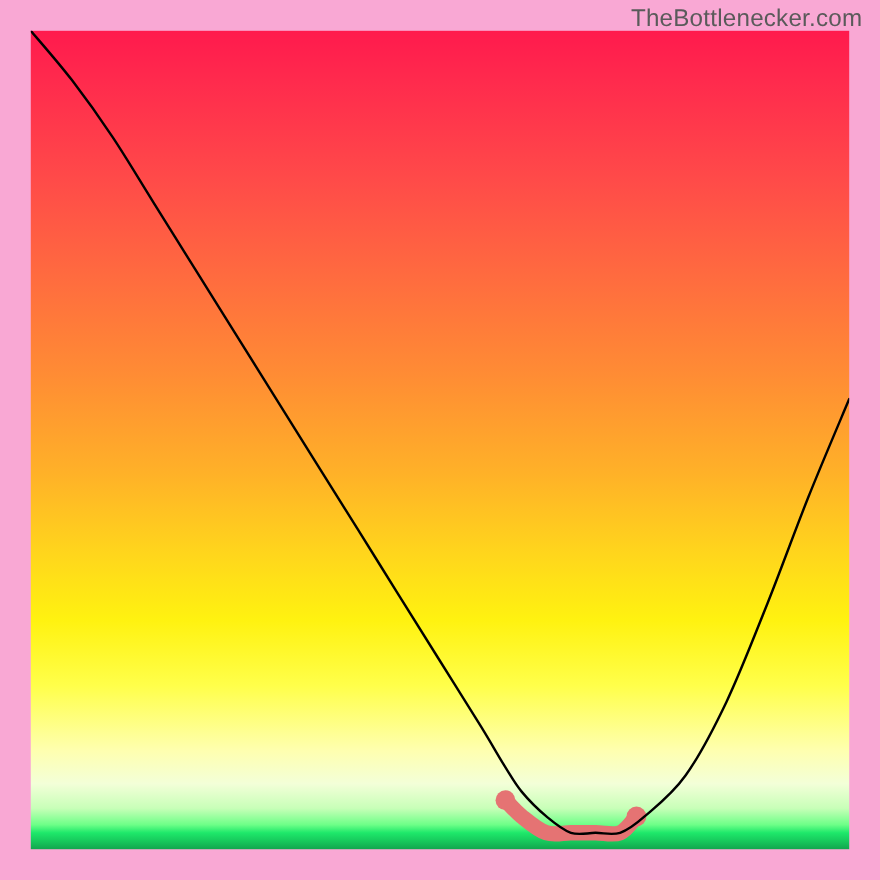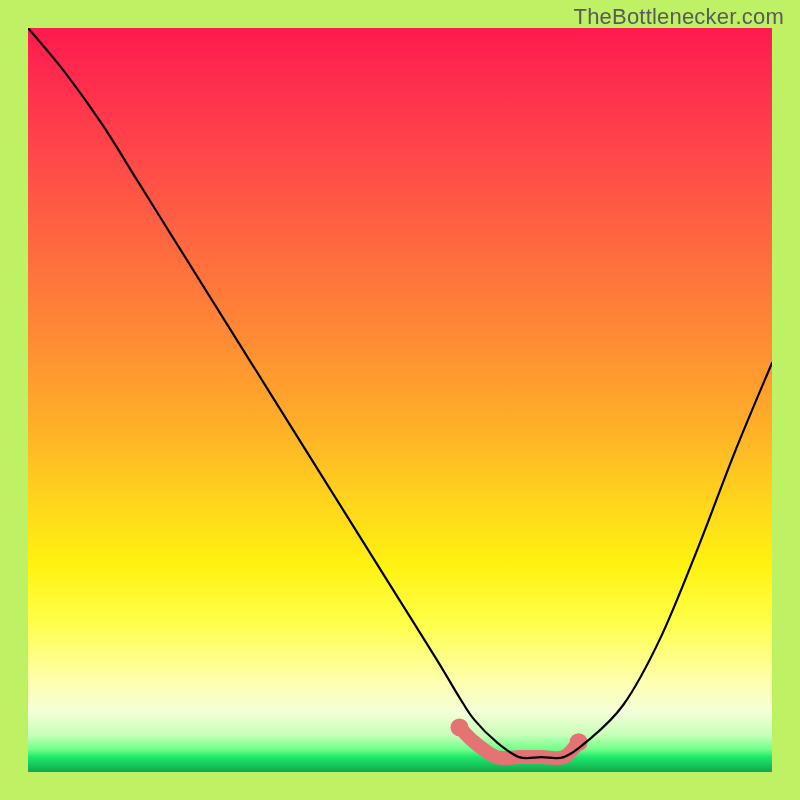--- a/index.html
+++ b/index.html
@@ -8,21 +8,21 @@
     width: 800px;
     height: 800px;
     background: #000;
     overflow: hidden;
     font-family: Arial, Helvetica, sans-serif;
   }
   .frame {
     position: relative;
     width: 800px;
     height: 800px;
-    background: #bef264;
+    background: #f9a8d4;
   }
   .watermark {
     position: absolute;
     top: 4px;
     right: 16px;
     color: #5a5a5a;
     font-size: 22px;
     font-weight: 500;
     letter-spacing: 0.2px;
     z-index: 10;

